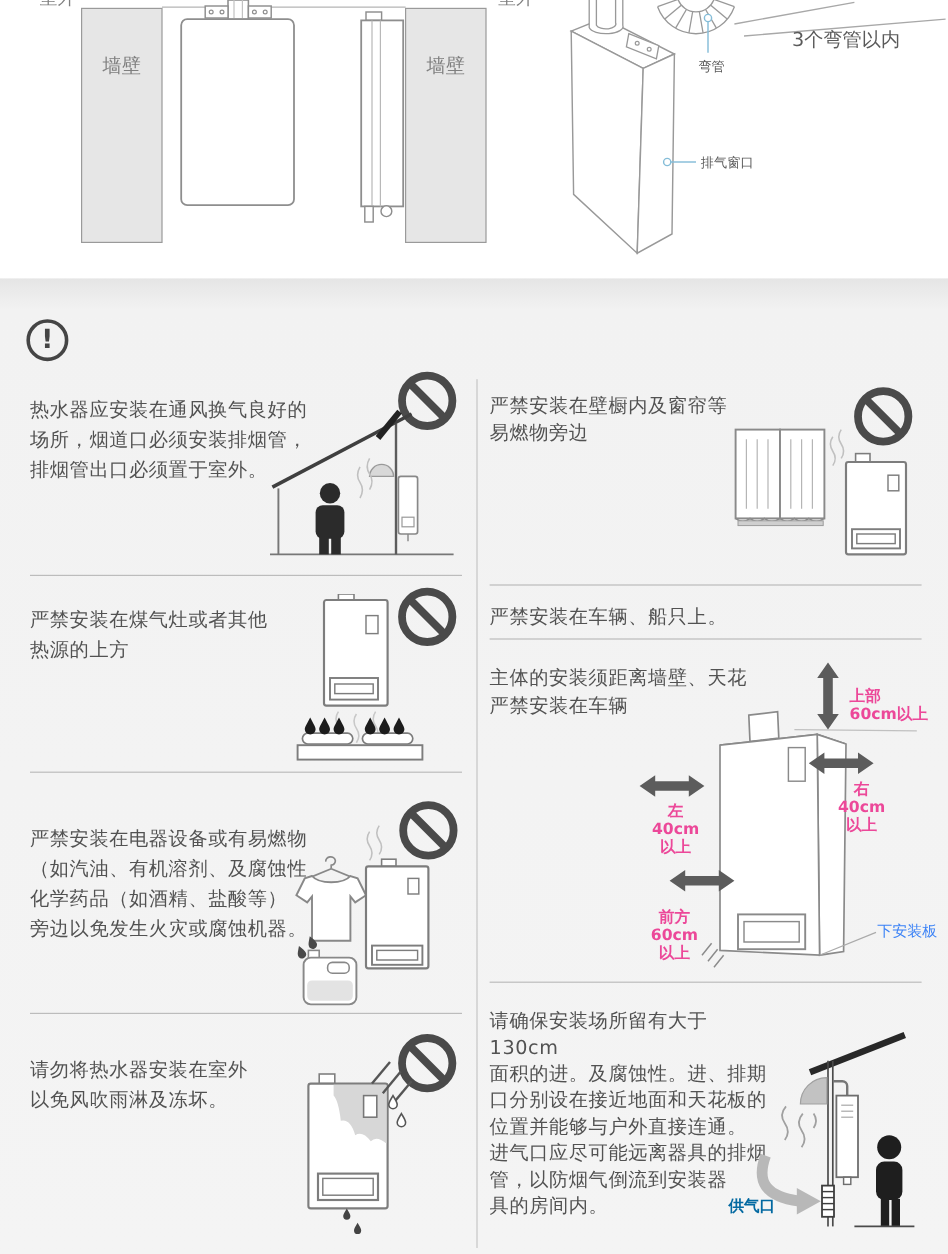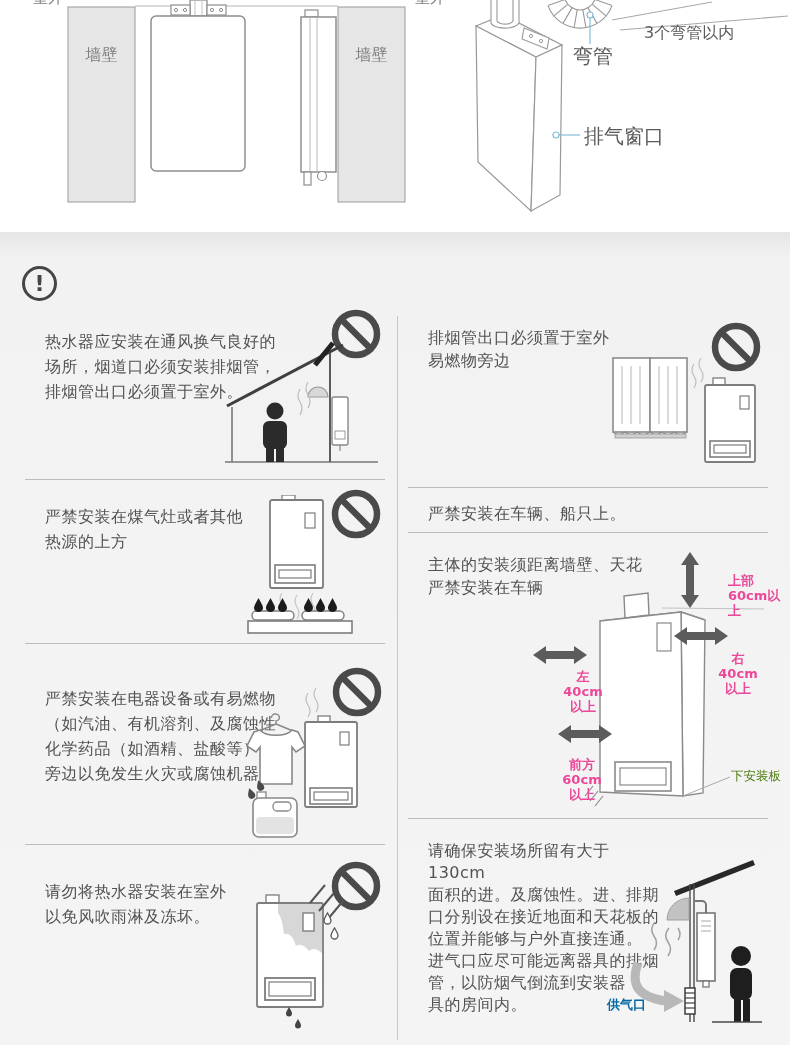--- a/index.html
+++ b/index.html
@@ -1,32 +1,32 @@
 <!DOCTYPE html>
 <html><head>
 <meta charset="utf-8">
 <style>
   html,body{margin:0;padding:0;}
   .page{position:relative;width:790px;height:1045px;background:#ffffff;overflow:hidden;
         font-family:"DejaVu Sans",sans-serif;}
   .abs{position:absolute;}
-  [data-bind-lines]{white-space:pre-line;margin-left:20px;}
+  [data-bind-lines]{white-space:pre-line;}
   .diagram-label{position:absolute;color:#7f7f7f;font-size:15px;line-height:17px;}
-  .callout-label{position:absolute;color:#5a5a5a;font-size:20px;line-height:18px;}
+  .callout-label{position:absolute;color:#5a5a5a;font-size:11px;line-height:18px;}
   .main-bg{position:absolute;left:0;top:232px;width:790px;height:813px;
            background:linear-gradient(180deg,#e5e5e5 0px,#f2f2f2 26px,#f4f4f4 100%);}
   .hdr-icon{position:absolute;left:22px;top:266px;width:29px;height:29px;border:3px solid #454545;
             border-radius:50%;color:#454545;font-weight:bold;font-size:22px;text-align:center;line-height:29px;}
   .hdr-title{position:absolute;top:265px;font-size:26px;font-weight:bold;color:#3c3c3c;letter-spacing:1px;}
   .sec-text{position:absolute;color:#525252;font-size:16px;letter-spacing:0.5px;}
   .lh25{line-height:25px;} .lh23{line-height:23px;} .lh22{line-height:22px;}
   .hdiv{position:absolute;height:1px;width:360px;background:#bcbcbc;}
   .vdiv{position:absolute;left:397px;top:316px;width:1px;height:724px;background:#c6c6c6;}
   .clr-label{position:absolute;color:#ec4899;font-size:13px;font-weight:bold;line-height:15px;text-align:center;}
-  .plate-label{position:absolute;color:#4d7c0f;font-size:12.5px;}
+  .plate-label{position:absolute;color:#3b82f6;font-size:12.5px;}
   .gas-label{position:absolute;color:#0369a1;font-size:13px;font-weight:bold;margin-top:48px;}
   svg{display:block;}
 </style>
 </head>
 <body>
 
 <div class="page">
 
   <svg class="abs" style="left:0;top:0" width="790" height="232" viewBox="0 0 790 232">
 
@@ -96,21 +96,21 @@
       <circle cx="556" cy="135" r="3" fill="#ffffff"></circle>
       <line x1="559" y1="135" x2="580" y2="135"></line>
     </g>
   </svg>
 
   <div class="diagram-label" style="left:33px;top:-10px" data-bind="top_panel.outdoor_left">室外</div>
   <div class="diagram-label" style="left:415px;top:-10px" data-bind="top_panel.outdoor_right">室外</div>
   <div class="diagram-label" style="left:68px;top:46px;width:67px;text-align:center;font-size:16px" data-bind="top_panel.wall_front">墙壁</div>
   <div class="diagram-label" style="left:338px;top:46px;width:67px;text-align:center;font-size:16px" data-bind="top_panel.wall_side">墙壁</div>
   <div class="callout-label" style="left:566px;top:47px;width:54px;text-align:center" data-bind="top_panel.bend_pipe">弯管</div>
-  <div class="callout-label" style="left:644px;top:24px;font-size:16px" data-bind="top_panel.bend_limit">3个弯管以内</div>
+  <div class="callout-label" style="left:660px;top:24px;font-size:16px" data-bind="top_panel.bend_limit">3个弯管以内</div>
   <div class="callout-label" style="left:584px;top:127px" data-bind="top_panel.main_unit">排气窗口</div>
 
   <div class="main-bg"></div>
 
   <div class="hdr-icon">
     <span data-bind="header.icon_glyph">!</span>
   </div>
 
   <div class="vdiv"></div>
   <div class="hdiv" style="left:25px;top:479px"></div>
@@ -125,21 +125,21 @@
 排烟管出口必须置于室外。</div>
   <div class="sec-text lh25" style="left:25px;top:504px;width:245px" data-bind-lines="left_column.sections.1.lines">严禁安装在煤气灶或者其他
 热源的上方</div>
   <div class="sec-text lh25" style="left:25px;top:686px;width:245px" data-bind-lines="left_column.sections.2.lines">严禁安装在电器设备或有易燃物
 （如汽油、有机溶剂、及腐蚀性
 化学药品（如酒精、盐酸等）
 旁边以免发生火灾或腐蚀机器。</div>
   <div class="sec-text lh25" style="left:25px;top:879px;width:245px" data-bind-lines="left_column.sections.3.lines">请勿将热水器安装在室外
 以免风吹雨淋及冻坏。</div>
 
-  <div class="sec-text lh23" style="left:408px;top:326px;width:240px" data-bind-lines="right_column.sections.0.lines">排烟管出口必须置于室外
+  <div class="sec-text lh23" style="left:408px;top:326px;width:240px" data-bind-lines="right_column.sections.0.lines">严禁安装在壁橱内及窗帘等
 易燃物旁边</div>
   <div class="sec-text lh23" style="left:408px;top:502px;width:240px" data-bind-lines="right_column.sections.1.lines">严禁安装在车辆、船只上。</div>
   <div class="sec-text lh23" style="left:408px;top:553px;width:240px" data-bind-lines="right_column.sections.2.lines">主体的安装须距离墙壁、天花
 严禁安装在车辆</div>
   <div class="sec-text lh22" style="left:408px;top:840px;width:235px" data-bind-lines="right_column.sections.3.lines">请确保安装场所留有大于130cm
 面积的进。及腐蚀性。进、排期
 口分别设在接近地面和天花板的
 位置并能够与户外直接连通。
 进气口应尽可能远离器具的排烟
 管，以防烟气倒流到安装器

